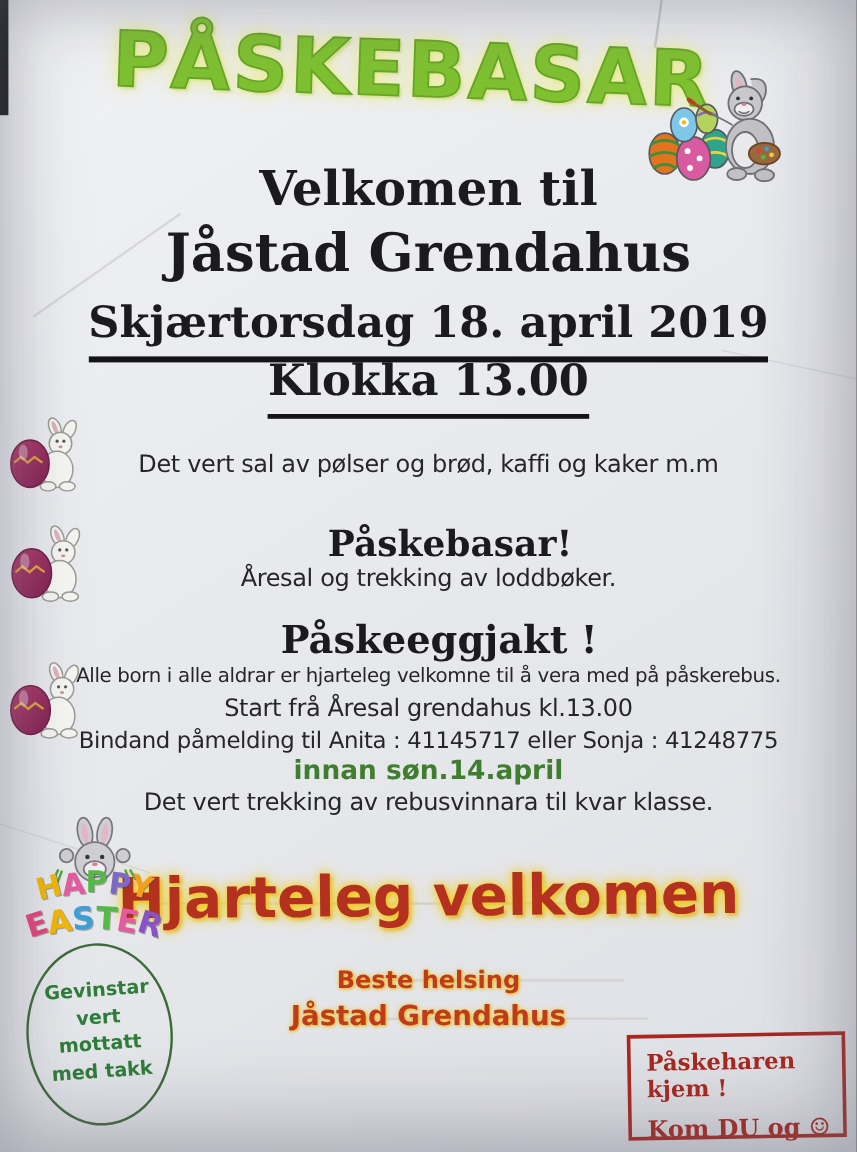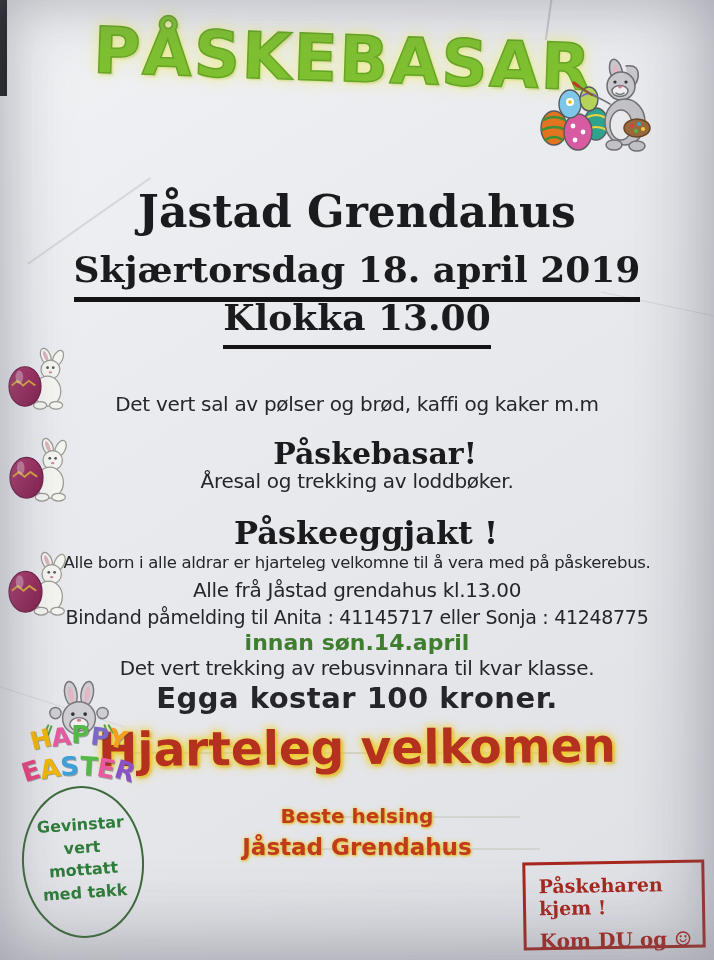--- a/index.html
+++ b/index.html
@@ -16,21 +16,21 @@
   .crease{background:rgba(150,150,162,.45);pointer-events:none;}
   .title{top:22px;left:-14px;right:14px;font-size:64px;font-weight:bold;letter-spacing:2px;
     color:#7fc131;-webkit-text-stroke:1.5px #66a625;transform:rotate(2deg);
     text-shadow:0 0 9px rgba(238,240,150,.95),0 0 18px rgba(238,240,150,.85),2px 2px 2px rgba(150,170,60,.5);}
   .welcome{top:134px;font-size:40px;}
   .venue{top:186px;font-size:44px;}
   .dateline{top:248px;font-size:36px;}
   .timeline{top:296px;font-size:36px;}
   .uline{display:inline-block;border-bottom:5px solid #141416;padding-bottom:7px;line-height:1.1;}
   .h-kafe{top:340px;font-size:30px;}
-  .b-kafe{top:392px;font-size:20px;}
+  .b-kafe{top:374px;font-size:20px;}
   .h-basar{top:436px;font-size:30px;margin-left:36px;}
   .b-basar{top:469px;font-size:20px;}
   .h-egg{top:514px;font-size:32px;padding-left:18px;}
   .l1{top:553px;font-size:16.5px;}
   .l2{top:578px;font-size:20px;}
   .l3{top:606px;font-size:19px;}
   .deadline{top:630px;font-size:22px;font-weight:bold;color:#3f7d2f;letter-spacing:0;}
   .l4{top:656px;font-size:20px;}
   .price{top:681px;font-size:29px;font-weight:bold;letter-spacing:0.5px;}
   .bigwelcome{top:720px;font-size:47px;font-weight:bold;color:#b5311f;letter-spacing:0;
@@ -103,36 +103,36 @@
       <ellipse cx="97" cy="70" rx="13" ry="9" fill="#9a6a3d" stroke="#6b4726"></ellipse>
       <circle cx="92" cy="68" r="2" fill="#d94040" stroke="none"></circle>
       <circle cx="99" cy="66" r="2" fill="#3fa0d8" stroke="none"></circle>
       <circle cx="103" cy="71" r="2" fill="#f2d13c" stroke="none"></circle>
       <circle cx="96" cy="73" r="2" fill="#55b948" stroke="none"></circle>
       <ellipse cx="74" cy="87" rx="8" ry="5" fill="#c2c2c6"></ellipse>
       <ellipse cx="97" cy="88" rx="8" ry="5" fill="#c2c2c6"></ellipse>
     </g>
   </svg>
 
+  <div class="center serif welcome">Velkomen til</div>
   <div class="center serif venue">Jåstad Grendahus</div>
   <div class="center serif dateline"><span class="uline">Skjærtorsdag 18. april 2019</span></div>
   <div class="center serif timeline"><span class="uline" style="border-bottom-width:4px;">Klokka 13.00</span></div>
 
   <div class="center comic b-kafe">Det vert sal av pølser og brød, kaffi og kaker m.m</div>
 
   <div class="center serif h-basar">Påskebasar!</div>
   <div class="center comic b-basar">Åresal og trekking av loddbøker.</div>
 
   <div class="center serif h-egg">Påskeeggjakt !</div>
   <div class="center comic l1">Alle born i alle aldrar er hjarteleg velkomne til å vera med på påskerebus.</div>
-  <div class="center comic l2">Alle frå Jåstad grendahus kl.13.00</div>
+  <div class="center comic l2">Start frå Åresal grendahus kl.13.00</div>
   <div class="center comic l3">Bindand påmelding til Anita : 41145717  eller   Sonja : 41248775</div>
   <div class="center comic deadline">innan søn.14.april</div>
   <div class="center comic l4">Det vert trekking av rebusvinnara til kvar klasse.</div>
-  <div class="center comic price">Egga kostar 100 kroner.</div>
 
   <svg class="abs" style="left:2px;top:346px;" width="78" height="64" viewBox="0 0 78 68">
     <defs>
         <linearGradient id="eg1" x1="0" y1="0" x2="1" y2="1">
       <stop offset="0" stop-color="#b23a6e"></stop>
           <stop offset="1" stop-color="#7e2150"></stop>
         </linearGradient>
       </defs>
     <g stroke="#9b9b94" stroke-width="1.3" stroke-linecap="round">
       <ellipse cx="44" cy="11" rx="5" ry="9" fill="#f5f5f2" transform="rotate(-22 44 11)"></ellipse>

